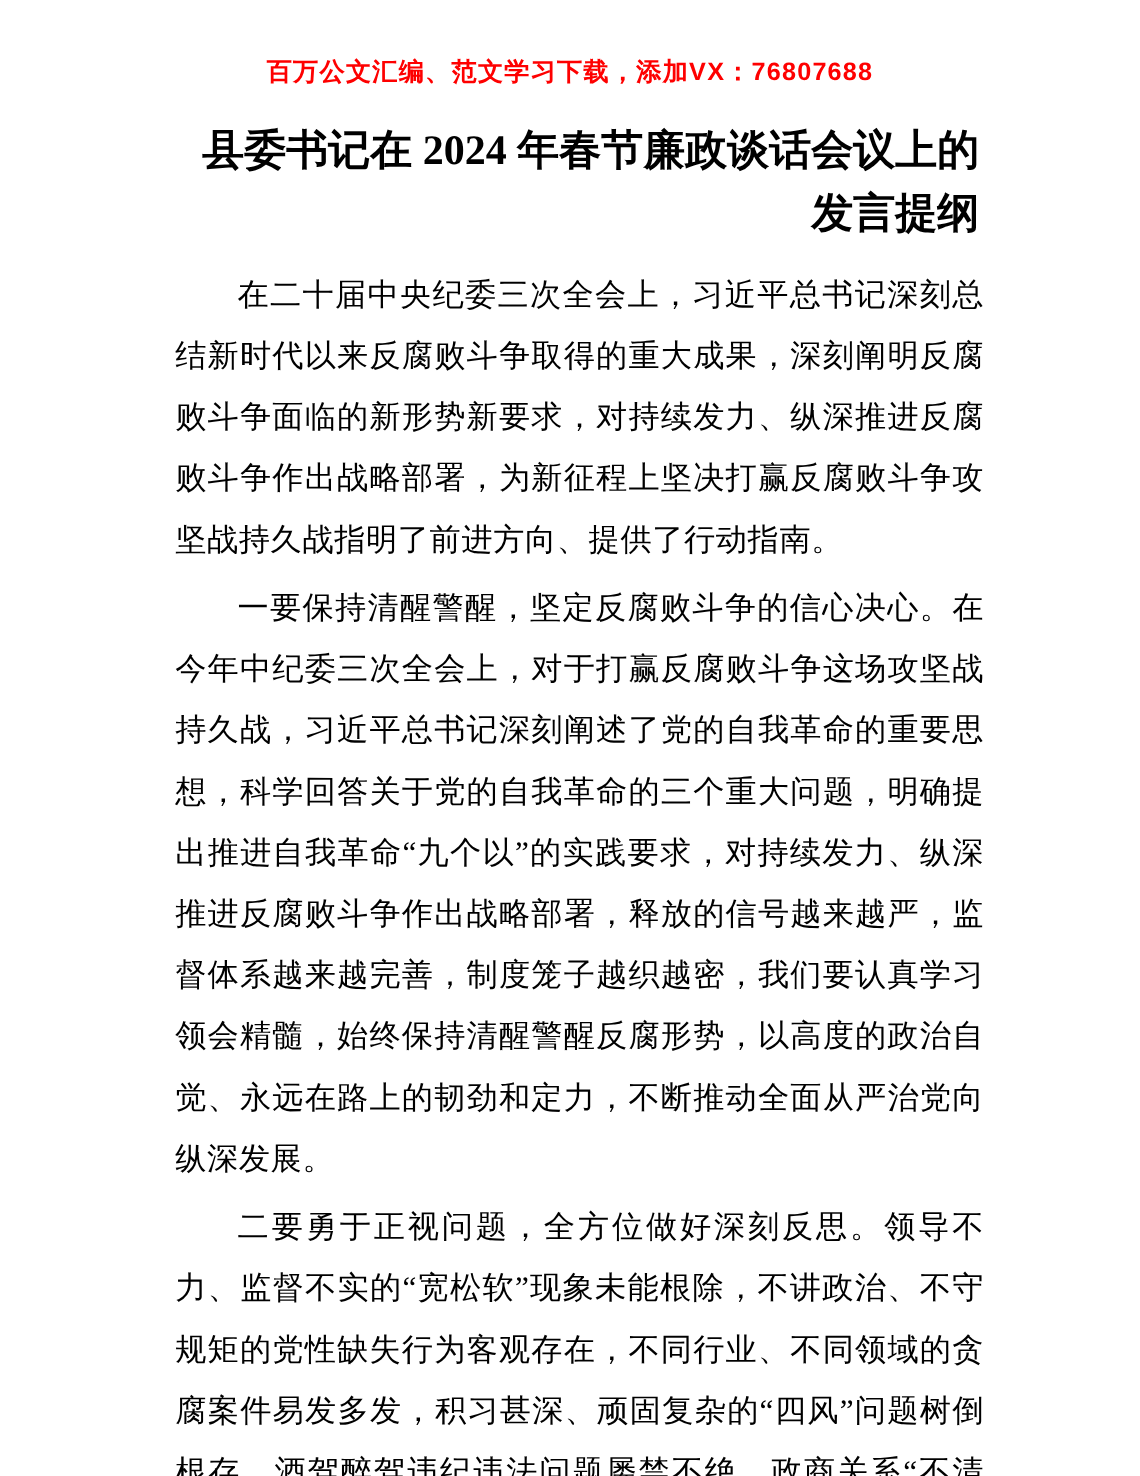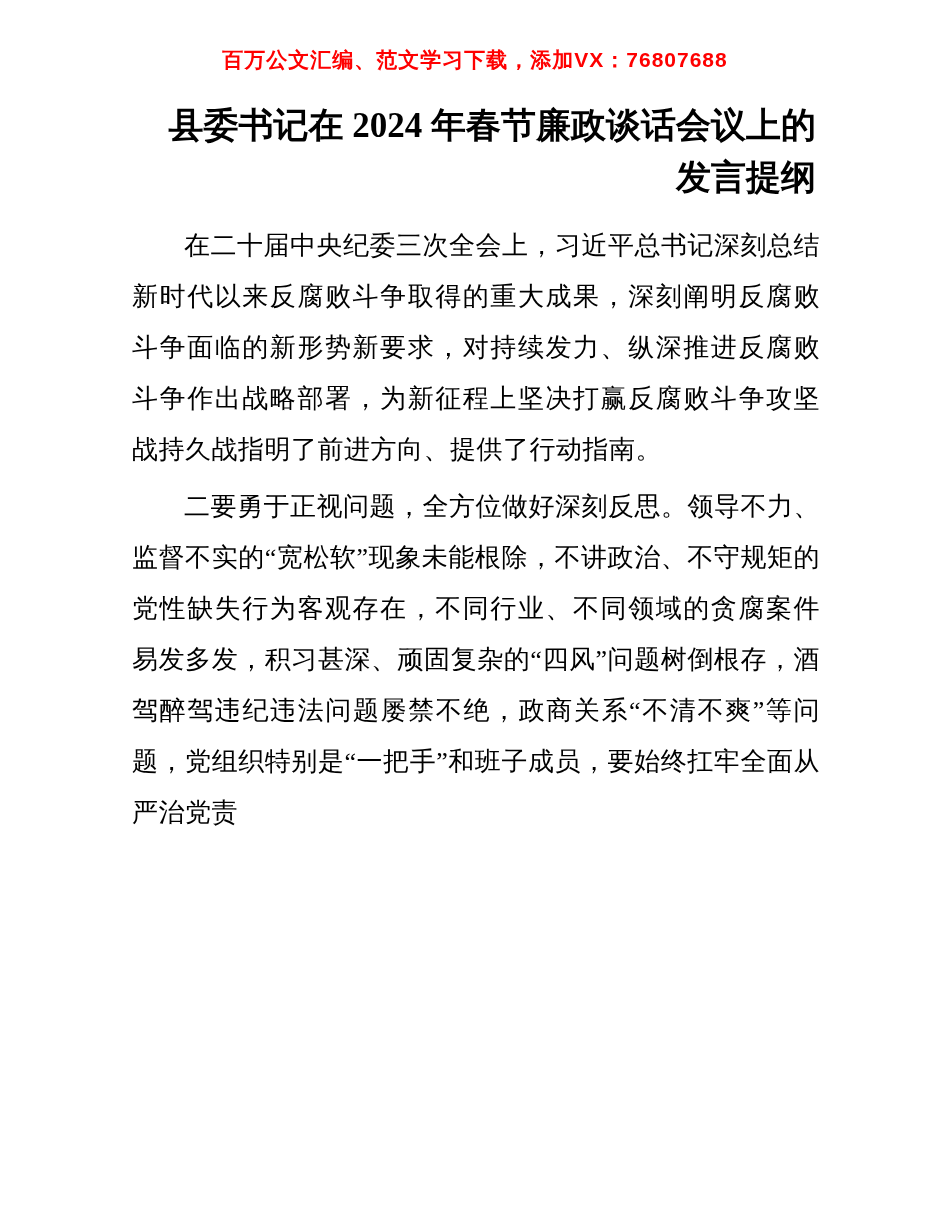--- a/index.html
+++ b/index.html
@@ -38,31 +38,32 @@
     line-height: 52px;
     margin: 0 4px 16px 4px;
     font-family: "Liberation Serif", "DejaVu Serif", serif;
   }
   .body-text p {
     font-size: 26px;
     line-height: 51px;
     text-align: justify;
     text-justify: inter-ideograph;
     text-indent: 2em;
-    margin: 0 0 6px 2px;
+    margin: 0 0 6px 16px;
     letter-spacing: 0.5px;
   }
 </style>
 </head>
 <body>
 
 <div class="page">
 
   <div class="header-note">百万公文汇编、范文学习下载，添加VX：76807688</div>
 
   <h1 class="doc-title">县委书记在 2024 年春节廉政谈话会议上的发言提纲</h1>
 
   <div class="body-text">
     <p>在二十届中央纪委三次全会上，习近平总书记深刻总结新时代以来反腐败斗争取得的重大成果，深刻阐明反腐败斗争面临的新形势新要求，对持续发力、纵深推进反腐败斗争作出战略部署，为新征程上坚决打赢反腐败斗争攻坚战持久战指明了前进方向、提供了行动指南。</p>
+    <p>一要保持清醒警醒，坚定反腐败斗争的信心决心。在今年中纪委三次全会上，对于打赢反腐败斗争这场攻坚战持久战，习近平总书记深刻阐述了党的自我革命的重要思想，科学回答关于党的自我革命的三个重大问题，明确提出推进自我革命“九个以”的实践要求，对持续发力、纵深推进反腐败斗争作出战略部署，释放的信号越来越严，监督体系越来越完善，制度笼子越织越密，我们要认真学习领会精髓，始终保持清醒警醒反腐形势，以高度的政治自觉、永远在路上的韧劲和定力，不断推动全面从严治党向纵深发展。</p>
     <p>二要勇于正视问题，全方位做好深刻反思。领导不力、监督不实的“宽松软”现象未能根除，不讲政治、不守规矩的党性缺失行为客观存在，不同行业、不同领域的贪腐案件易发多发，积习甚深、顽固复杂的“四风”问题树倒根存，酒驾醉驾违纪违法问题屡禁不绝，政商关系“不清不爽”等问题，党组织特别是“一把手”和班子成员，要始终扛牢全面从严治党责</p>
   </div>
 
 </div>
 
 </body></html>

